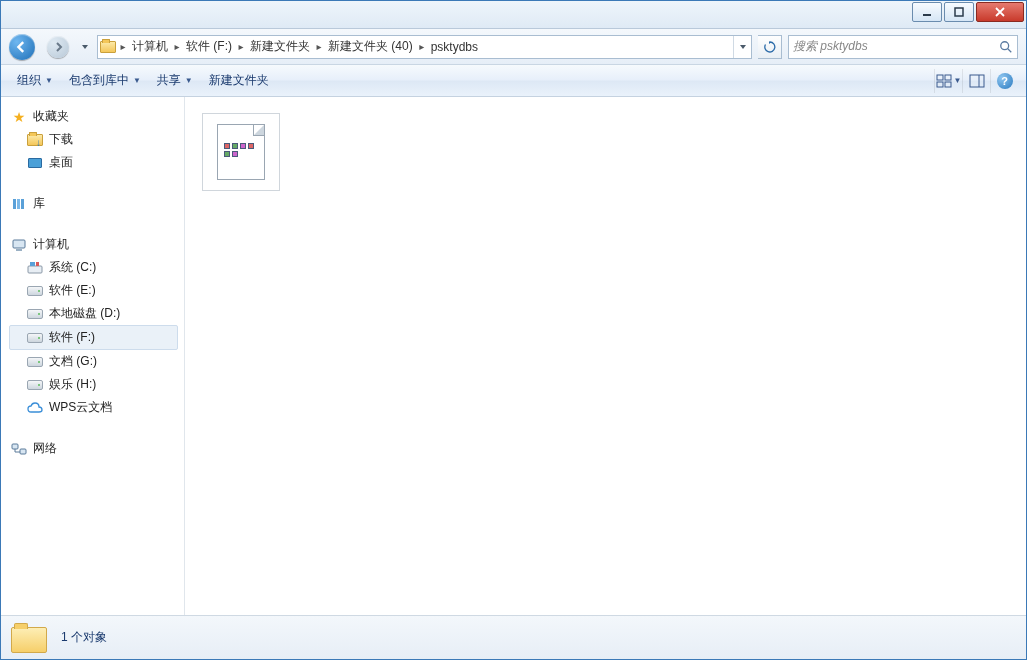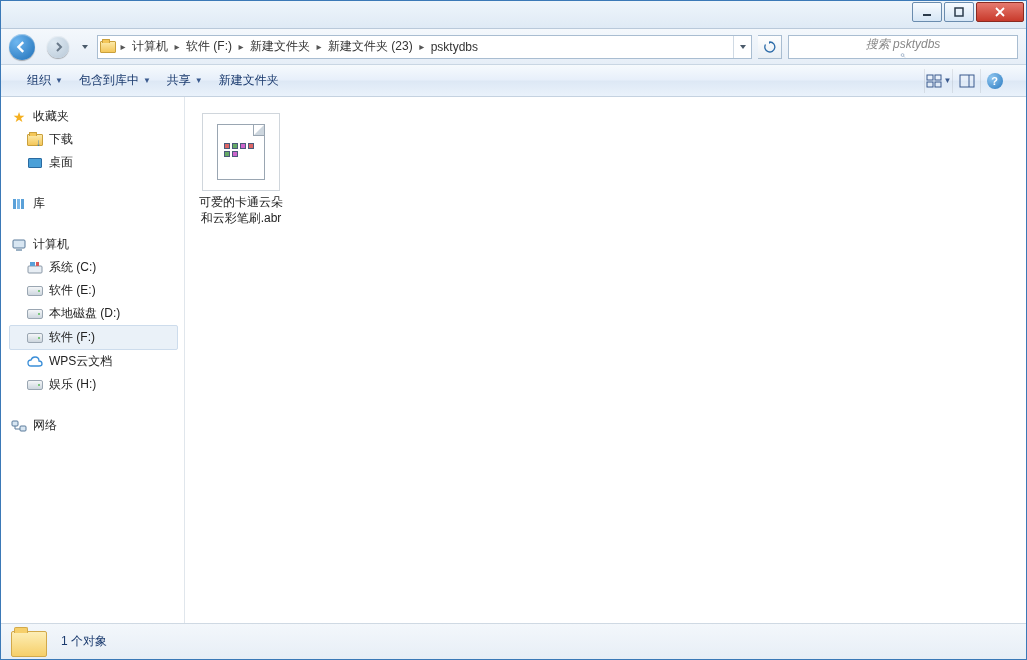--- a/index.html
+++ b/index.html
@@ -26,26 +26,26 @@
 .address { flex:1; height:24px; border:1px solid #a9bdd1; background:#fff; display:flex; align-items:center; font-size:12px; color:#333; position:relative;}
 .addr-icon { width:20px; display:flex; align-items:center; justify-content:center;}
 .folder-small { width:16px; height:12px; background:linear-gradient(#fce9a8,#f4c75a); border:1px solid #caa03b; border-radius:1px; position:relative;}
 .folder-small:before{content:"";position:absolute;top:-3px;left:1px;width:6px;height:3px;background:#f4c75a;border:1px solid #caa03b;border-bottom:none;border-radius:1px 1px 0 0;}
 .crumb { padding: 0 4px; white-space:nowrap;}
 .crumb-sep { width:10px; text-align:center; color:#555; font-size:10px;}
 .addr-dd { width:18px; border-left:1px solid #d0dae4; display:flex; align-items:center; justify-content:center; height:100%;}
 .addr-refresh { width:24px; height:24px; border:1px solid #a9bdd1; border-left:none; background:linear-gradient(#fefefe,#e9eff5); display:flex;align-items:center;justify-content:center;}
 .addr-refresh svg{width:12px;height:12px;fill:#2a6aa8;}
 
-.searchbox { width:230px; height:24px; border:1px solid #a9bdd1; background:#fff; display:flex; align-items:center; padding:0 4px; font-size:12px; color:#888; font-style:italic;flex-direction:column;}
+.searchbox { width:230px; height:24px; border:1px solid #a9bdd1; background:#fff; display:flex; align-items:center; padding:0 4px; font-size:12px; color:#888; font-style:italic;}
 .searchbox span{flex:1;}
 .searchbox svg{width:14px;height:14px;fill:#5a7aa0;}
 
 
-.toolbar { height:32px; background:linear-gradient(#f6fafd,#e7effa 48%,#dde8f5 52%,#eaf2fb); border-bottom:1px solid #c5d2e0; display:flex; align-items:center; padding:0 18px; font-size:12px; color:#1a3a6e;}
+.toolbar { height:32px; background:linear-gradient(#f6fafd,#e7effa 48%,#dde8f5 52%,#eaf2fb); border-bottom:1px solid #c5d2e0; display:flex; align-items:center; padding:0 8px; font-size:12px; color:#1a3a6e;}
 .tb-item { padding: 4px 8px; display:flex; align-items:center; gap:4px; cursor:default;}
 .tb-item .dd{font-size:8px;color:#3a5a8e;}
 .tb-spacer{flex:1;}
 .tb-icon { width:28px; height:24px; display:flex; align-items:center; justify-content:center; border-left:1px solid rgba(0,0,0,.08);}
 .tb-icon svg{width:16px;height:16px;}
 .help-circle{width:16px;height:16px;border-radius:50%;background:radial-gradient(circle at 30% 30%,#8fc6f0,#2a7ac0);color:#fff;font-size:11px;font-weight:bold;display:flex;align-items:center;justify-content:center;}
 
 
 .body { flex:1; display:flex; min-height:0; background:#fff;}
 .sidebar { width:184px; border-right:1px solid #e0e6ec; padding:8px 0 8px 8px; font-size:12px; color:#222; overflow:hidden;}
@@ -75,21 +75,21 @@
 .thumb-grid span{width:6px;height:6px;border:1px solid #4a5a7a;}
 .thumb-grid span:nth-child(1){background:#d66;}
 .thumb-grid span:nth-child(2){background:#6a6;}
 .thumb-grid span:nth-child(3){background:#c6c;}
 .thumb-grid span:nth-child(4){background:#d66;}
 .thumb-grid span:nth-child(5){background:#6a6;}
 .thumb-grid span:nth-child(6){background:#c6c;}
 .file-label { font-size:12px; color:#222; text-align:center; line-height:1.3; width:100%;}
 
 
-.statusbar { height:36px; background:linear-gradient(#f3f7fb,#e7eef6); border-top:1px solid #cfd9e3; display:flex; align-items:center; padding:4px 10px; gap:14px;}
+.statusbar { height:44px; background:linear-gradient(#f3f7fb,#e7eef6); border-top:1px solid #cfd9e3; display:flex; align-items:center; padding:4px 10px; gap:14px;}
 .status-folder { width:36px; height:30px; position:relative;}
 .status-folder .sf{width:36px;height:26px;background:linear-gradient(#fdeeb5,#f6cf6a);border:1px solid #d2a94a;border-radius:2px;position:absolute;bottom:0;}
 .status-folder .sf:before{content:"";position:absolute;top:-5px;left:2px;width:12px;height:5px;background:#f6cf6a;border:1px solid #d2a94a;border-bottom:none;border-radius:2px 2px 0 0;}
 .status-text{font-size:12px;color:#1a3a6e;}
 
 </style>
 </head>
 <body>
 
 <div class="window">
@@ -139,21 +139,21 @@
       <div class="addr-icon">
           <div class="folder-small"></div>
         </div>
       <span class="crumb-sep">▸</span>
       <span class="crumb">计算机</span>
       <span class="crumb-sep">▸</span>
       <span class="crumb">软件 (F:)</span>
       <span class="crumb-sep">▸</span>
       <span class="crumb">新建文件夹</span>
       <span class="crumb-sep">▸</span>
-      <span class="crumb">新建文件夹 (23)</span>
+      <span class="crumb">新建文件夹 (40)</span>
       <span class="crumb-sep">▸</span>
       <span class="crumb">psktydbs</span>
       <span style="flex:1"></span>
       <div class="addr-dd">
           <svg viewBox="0 0 8 8" width="8" height="8">
             <path d="M1 2 L4 6 L7 2 Z" fill="#4a5a6a"></path>
           </svg>
         </div>
     </div>
     <div class="addr-refresh">
@@ -278,32 +278,38 @@
             </span>
           <span>本地磁盘 (D:)</span>
         </div>
         <div class="side-item selected">
           <span class="ico">
               <span class="drive"></span>
             </span>
           <span>软件 (F:)</span>
         </div>
         <div class="side-item">
+          <span class="ico">
+              <span class="drive"></span>
+            </span>
+          <span>文档 (G:)</span>
+        </div>
+        <div class="side-item">
+          <span class="ico">
+              <span class="drive"></span>
+            </span>
+          <span>娱乐 (H:)</span>
+        </div>
+        <div class="side-item">
           <span class="ico cloud-ico">
               <svg viewBox="0 0 16 12">
                 <path d="M4 10 Q1 10 1 7 Q1 4 4 4 Q5 1 8 1 Q12 1 12 5 Q15 5 15 8 Q15 10 12 10 Z" fill="none" stroke="#3a8ed8" stroke-width="1.3"></path>
               </svg>
             </span>
           <span>WPS云文档</span>
-        </div>
-        <div class="side-item">
-          <span class="ico">
-              <span class="drive"></span>
-            </span>
-          <span>娱乐 (H:)</span>
         </div>
       </div>
 
       <div class="side-group">
         <div class="side-head">
           <span class="ico net-ico">
               <svg viewBox="0 0 16 16">
                 <rect x="1" y="3" width="6" height="5" rx="1" fill="#d8e6f2" stroke="#5a7a9a"></rect>
                 <rect x="9" y="8" width="6" height="5" rx="1" fill="#d8e6f2" stroke="#5a7a9a"></rect>
                 <path d="M4 8 L4 11 L9 11" fill="none" stroke="#5a7a9a"></path>
@@ -322,21 +328,20 @@
             <div class="thumb-grid">
                 <span></span>
                 <span></span>
                 <span></span>
                 <span></span>
                 <span></span>
                 <span></span>
               </div>
           </div>
         </div>
-        <div class="file-label">可爱的卡通云朵和云彩笔刷.abr</div>
       </div>
     </div>
   </div>
 
   <div class="statusbar">
     <div class="status-folder">
         <div class="sf"></div>
       </div>
     <div class="status-text">1 个对象</div>
   </div>

